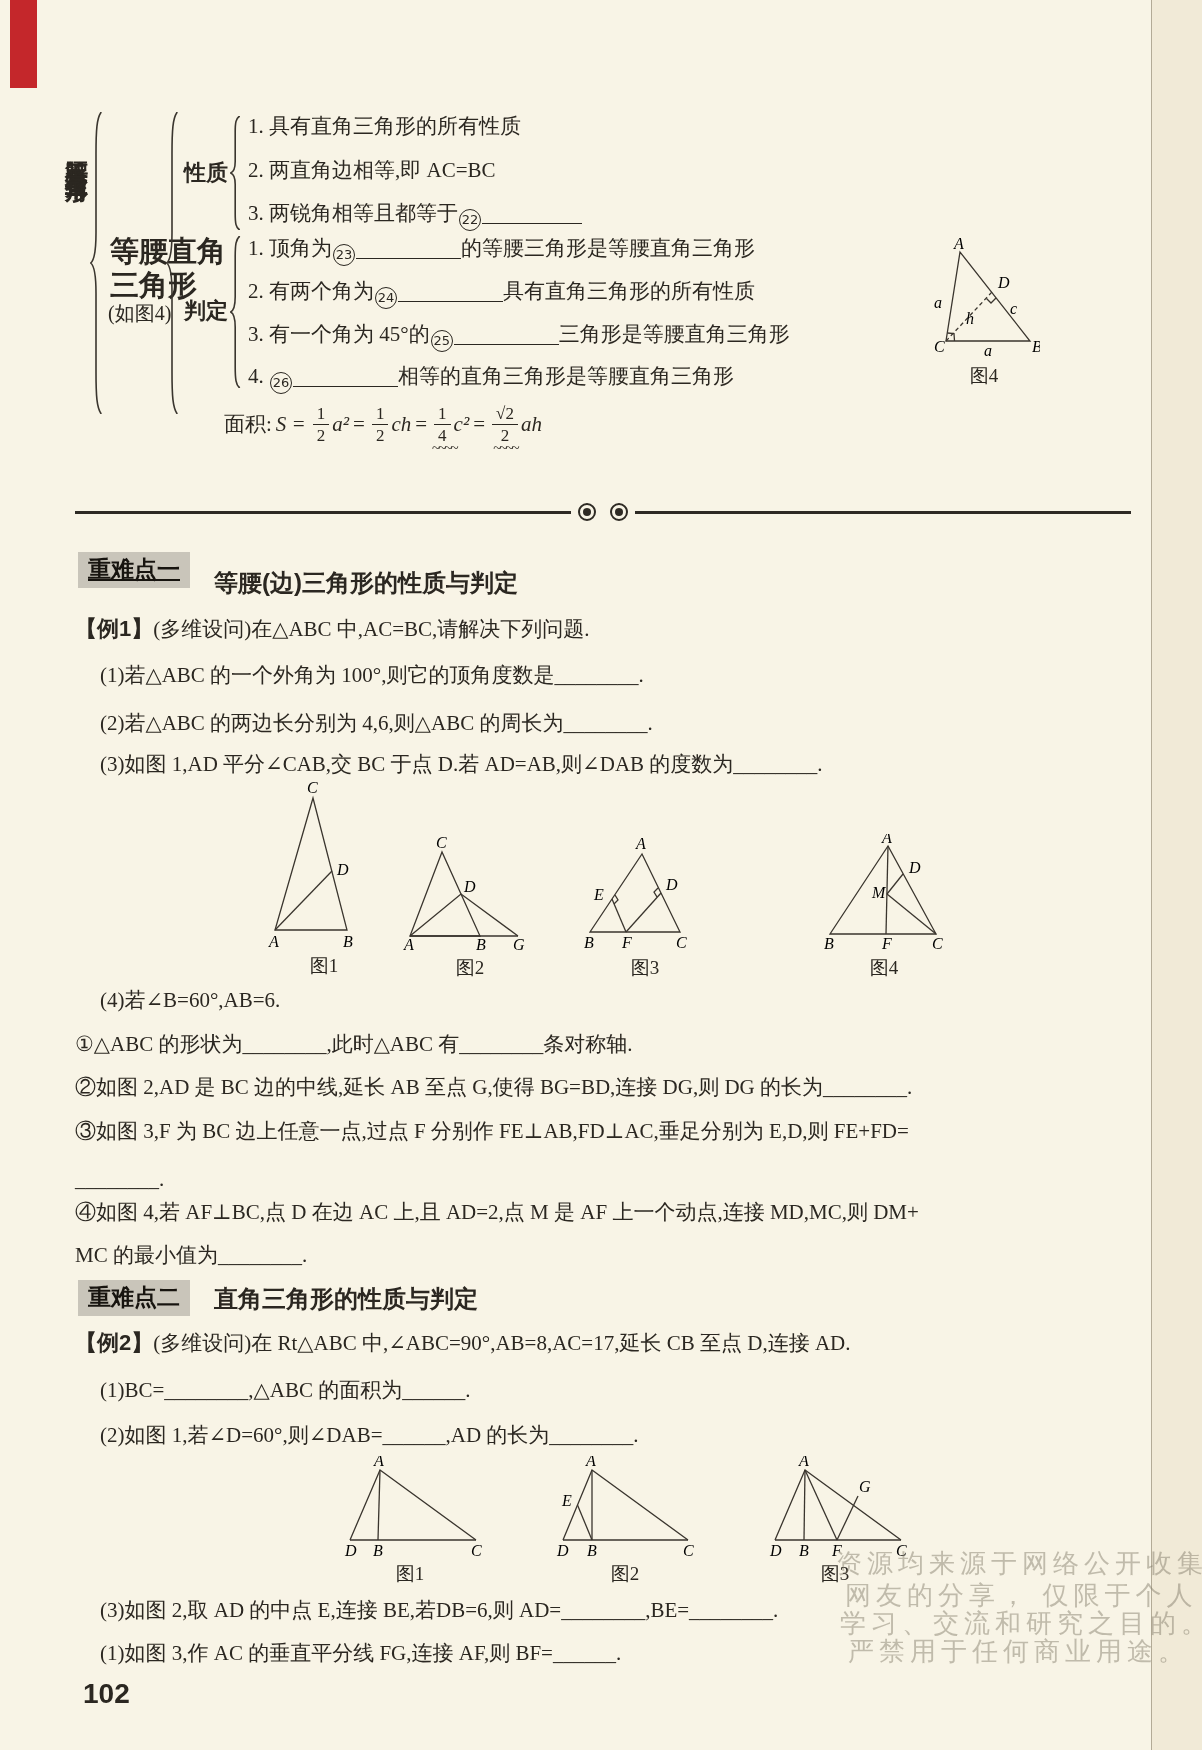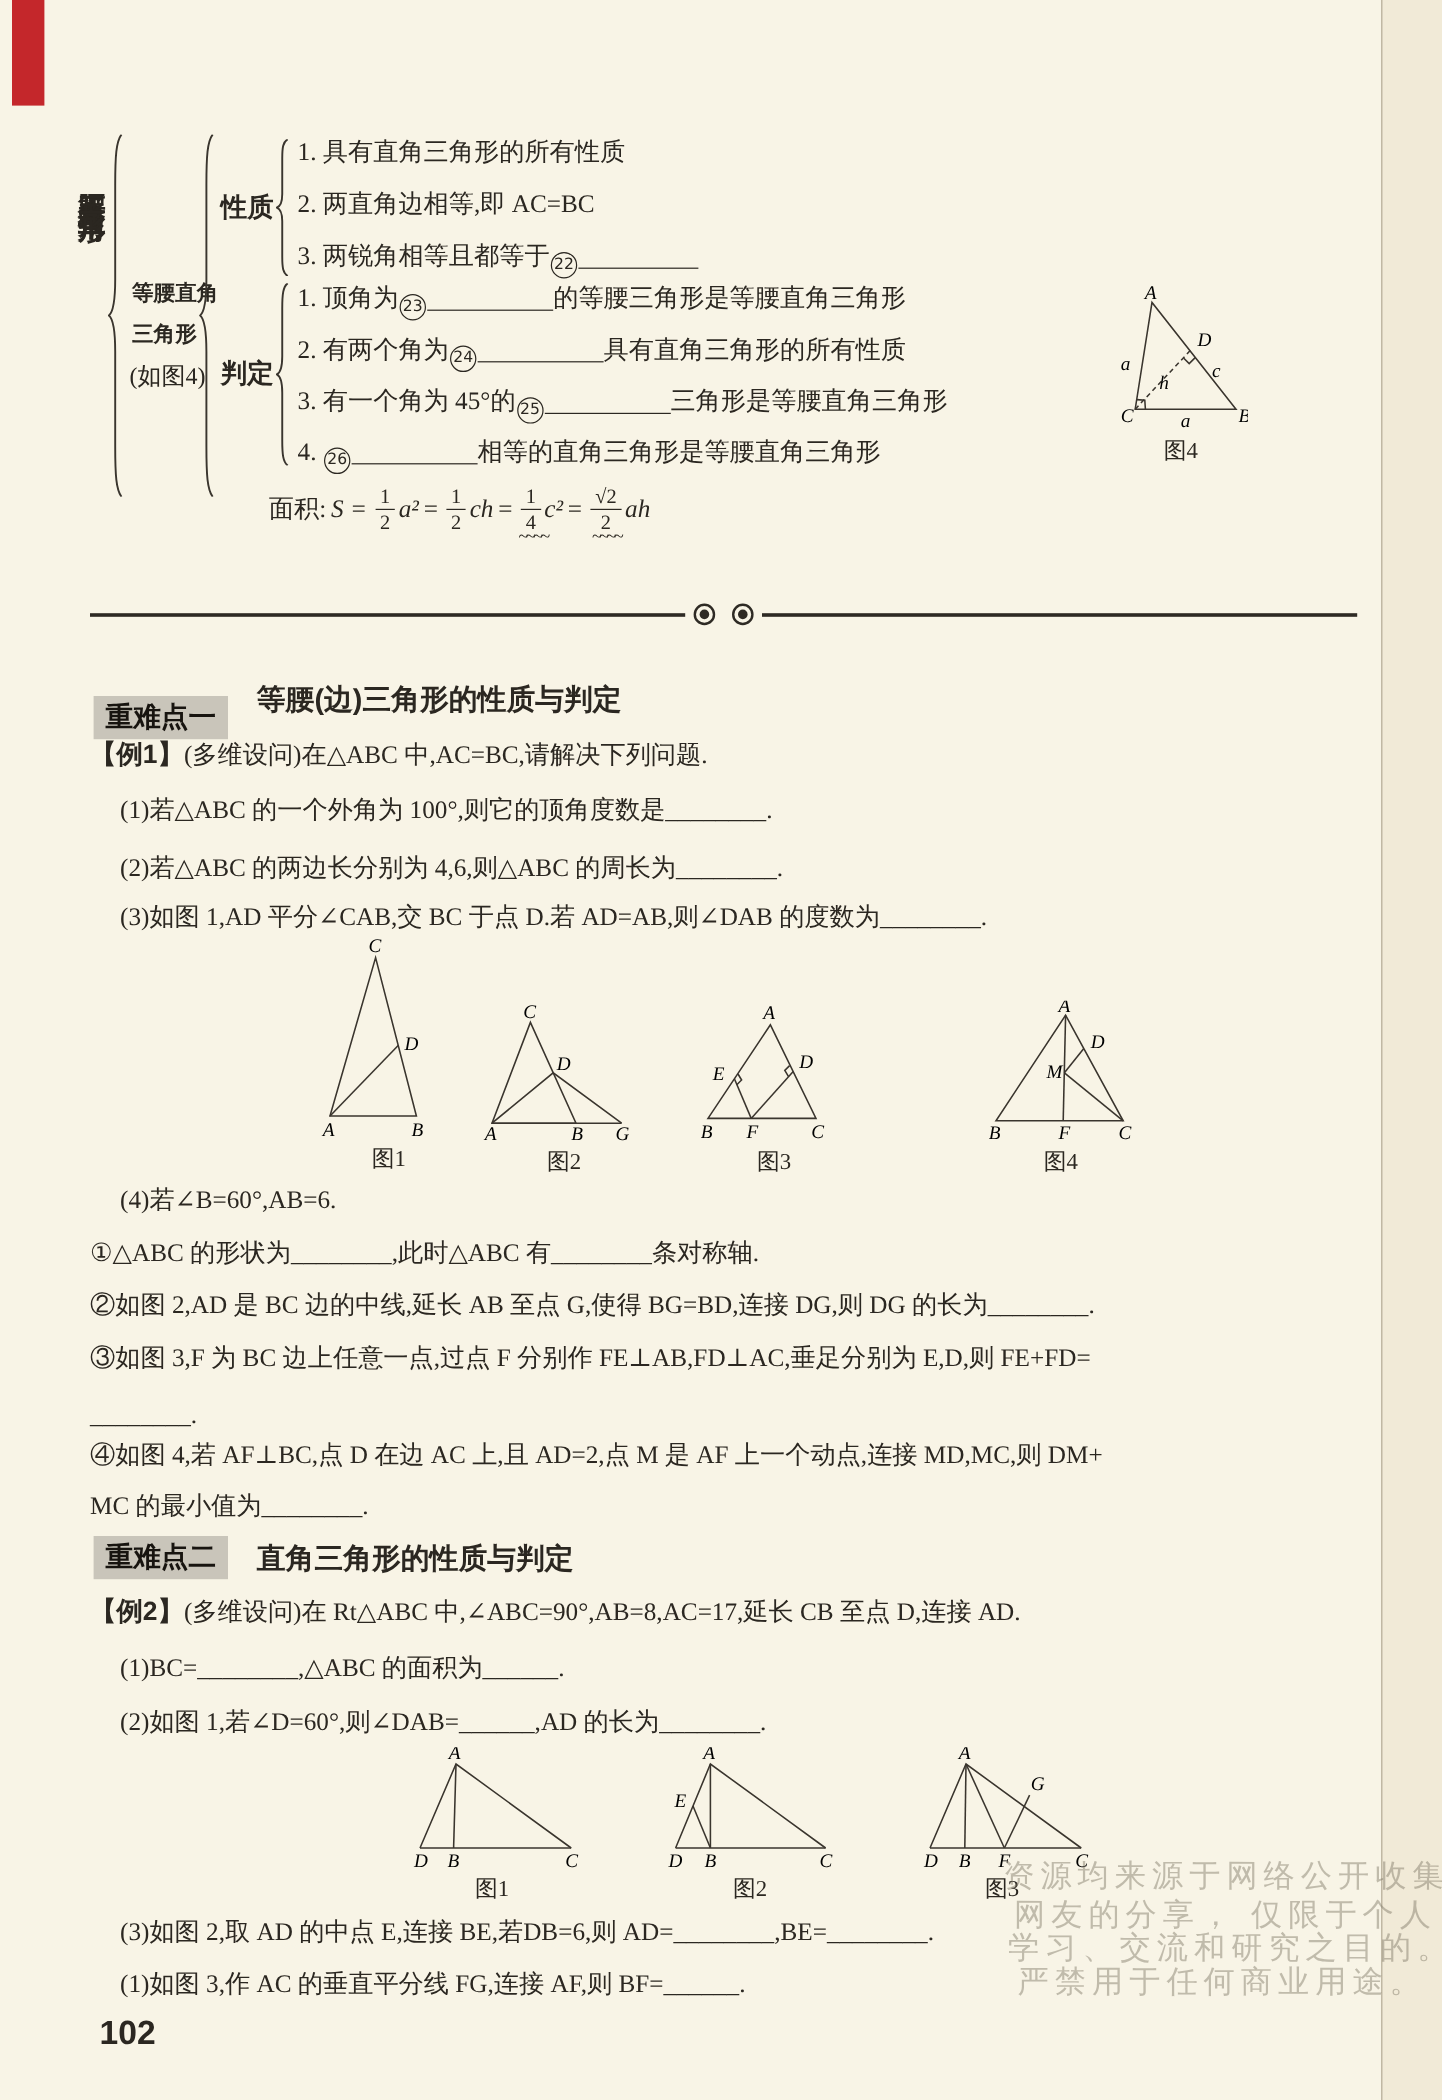--- a/index.html
+++ b/index.html
@@ -12,21 +12,21 @@
   .abs{position:absolute;white-space:nowrap;}
   
   .edge-strip{position:absolute;left:1151px;top:0;width:51px;height:1750px;
     background:#f1ead7;border-left:1.5px solid #b3ab97;}
   .red-tab{position:absolute;left:10px;top:0;width:27px;height:88px;background:#c4272b;}
   
   .vtext{writing-mode:vertical-rl;text-orientation:upright;
     font-family:"Liberation Sans","DejaVu Sans",sans-serif;font-weight:bold;
     font-size:23px;letter-spacing:2px;}
   .brace svg{width:100%;height:100%;display:block;}
-  .nodeline{font-family:"Liberation Sans","DejaVu Sans",sans-serif;font-weight:bold;font-size:18px;}
+  .nodeline{font-family:"Liberation Sans","DejaVu Sans",sans-serif;font-weight:bold;font-size:29px;}
   .nodesub{font-size:20px;font-weight:normal;font-family:"Liberation Serif","DejaVu Serif",serif;}
   .map-label{font-family:"Liberation Sans","DejaVu Sans",sans-serif;font-weight:bold;font-size:22px;}
   .mi{font-size:21px;line-height:28px;}
   .cn{display:inline-flex;align-items:center;justify-content:center;
     width:20px;height:20px;border:1.4px solid currentColor;border-radius:50%;
     font-size:13px;vertical-align:-4px;margin:0 1px;font-family:"DejaVu Sans",sans-serif;}
   .blank{display:inline-block;border-bottom:1.6px solid currentColor;height:18px;vertical-align:-4px;}
   .it{font-style:italic;}
   
   .area-line{display:flex;align-items:center;font-size:21px;height:56px;}
@@ -157,21 +157,21 @@
   <div class="figcap">图4</div>
 </div>
 
 <div class="breaker">
   <div class="ln"></div>
   <span class="deco"></span>
   <span class="deco"></span>
   <div class="ln"></div>
 </div>
 
-<span class="abs badge" style="left:78px;top:580px;">重难点一</span>
+<span class="abs badge" style="left:78px;top:552px;text-decoration:underline;">重难点一</span>
 <span class="abs sec-title" style="left:214px;top:567px;">等腰(边)三角形的性质与判定</span>
 
 <div class="abs tl" style="left:75px;top:614px;">
   <span class="extag">【例1】</span><span>(多维设问)</span><span>在△ABC 中,AC=BC,请解决下列问题.</span>
 </div>
 <div class="abs tl" style="left:100px;top:660px;">(1)若△ABC 的一个外角为 100°,则它的顶角度数是________.</div>
 <div class="abs tl" style="left:100px;top:708px;">(2)若△ABC 的两边长分别为 4,6,则△ABC 的周长为________.</div>
 <div class="abs tl" style="left:100px;top:749px;">(3)如图 1,AD 平分∠CAB,交 BC 于点 D.若 AD=AB,则∠DAB 的度数为________.</div>
 
 <div class="figwrap" style="left:258px;top:780px;width:132px;">

